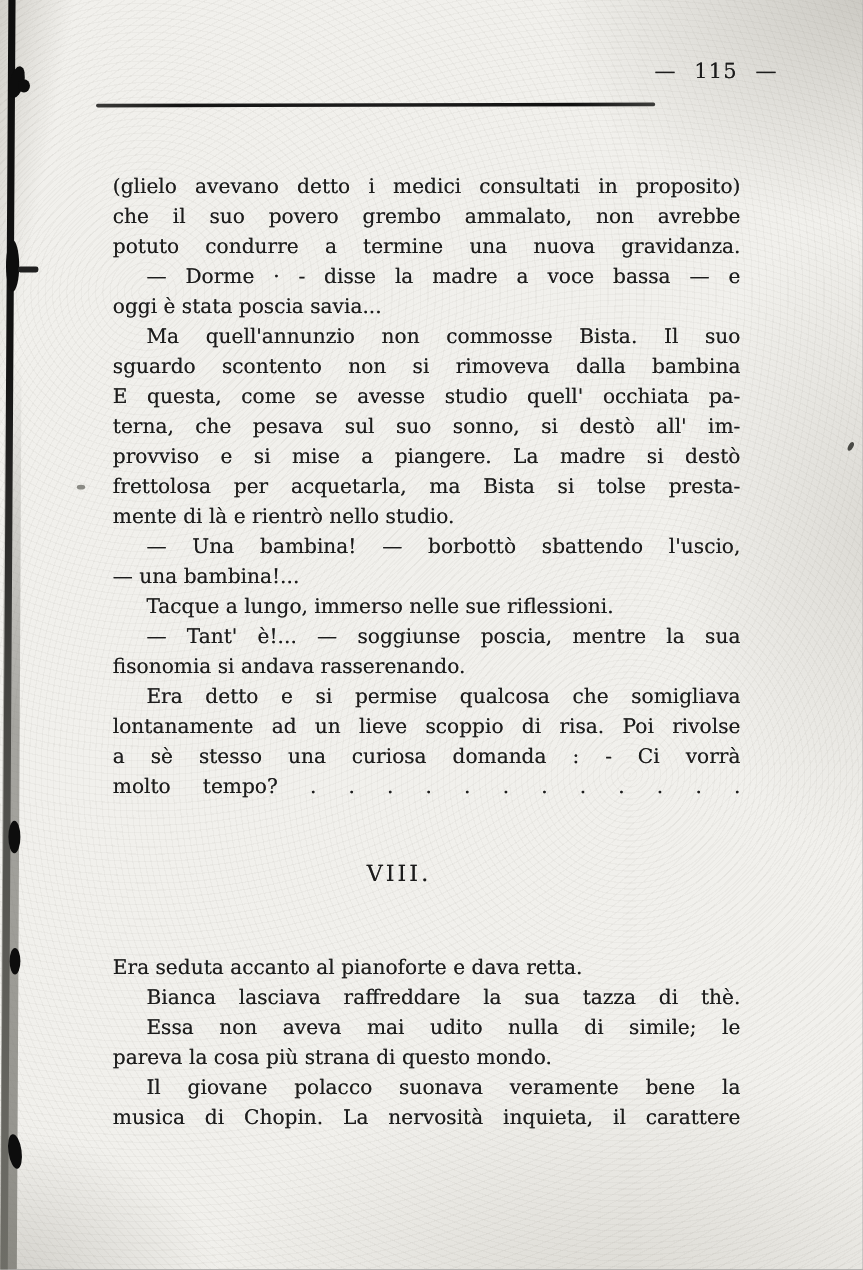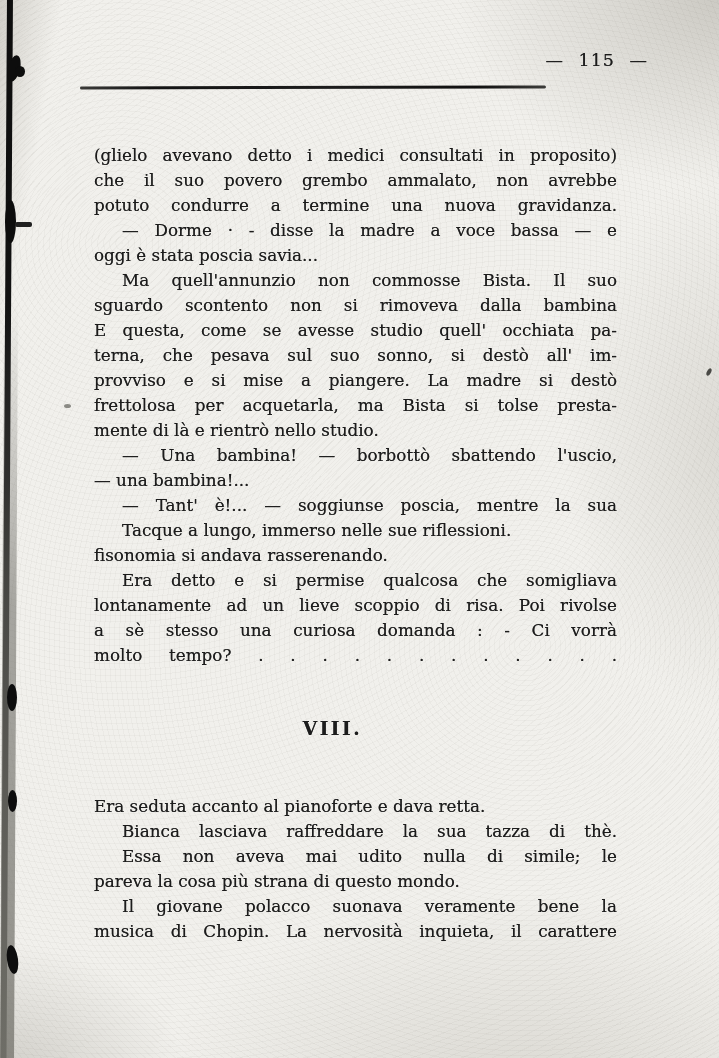--- a/index.html
+++ b/index.html
@@ -60,21 +60,21 @@
     position:absolute; left:94px; top:101px; width:523px;
     font-size:16.8px; line-height:25px;
     text-shadow:0 0 0.4px rgba(20,20,20,0.65);
     margin-top:42px;
   }
   .line { text-align:justify; }
   .line.fill { text-align-last:justify; }
   .line.indent { text-indent:28px; }
   .heading {
     text-align:center; font-size:18.5px; letter-spacing:2.5px;
-    margin:48px 0 53px 0; transform:translateX(-23px);font-weight:bold;
+    margin:48px 0 53px 0; transform:translateX(-23px);
   }
 </style>
 </head>
 <body>
 
 <div class="scan">
 
   <div class="binding">
     <div class="strip1"></div>
     <div class="strip2"></div>
@@ -98,22 +98,22 @@
       <div class="line">oggi è stata poscia savia...</div>
       <div class="line fill indent">Ma quell'annunzio non commosse Bista. Il suo</div>
       <div class="line fill">sguardo scontento non si rimoveva dalla bambina</div>
       <div class="line fill">E questa, come se avesse studio quell' occhiata pa-</div>
       <div class="line fill">terna, che pesava sul suo sonno, si destò all' im-</div>
       <div class="line fill">provviso e si mise a piangere. La madre si destò</div>
       <div class="line fill">frettolosa per acquetarla, ma Bista si tolse presta-</div>
       <div class="line">mente di là e rientrò nello studio.</div>
       <div class="line fill indent">— Una bambina! — borbottò sbattendo l'uscio,</div>
       <div class="line">— una bambina!...</div>
+      <div class="line indent">Tacque a lungo, immerso nelle sue riflessioni.</div>
       <div class="line fill indent">— Tant' è!... — soggiunse poscia, mentre la sua</div>
-      <div class="line indent">Tacque a lungo, immerso nelle sue riflessioni.</div>
       <div class="line">fisonomia si andava rasserenando.</div>
       <div class="line fill indent">Era detto e si permise qualcosa che somigliava</div>
       <div class="line fill">lontanamente ad un lieve scoppio di risa. Poi rivolse</div>
       <div class="line fill">a sè stesso una curiosa domanda : - Ci vorrà</div>
       <div class="line fill">molto tempo? . . . . . . . . . . . .</div>
       <div class="heading">VIII.</div>
       <div class="line">Era seduta accanto al pianoforte e dava retta.</div>
       <div class="line fill indent">Bianca lasciava raffreddare la sua tazza di thè.</div>
       <div class="line fill indent">Essa non aveva mai udito nulla di simile; le</div>
       <div class="line">pareva la cosa più strana di questo mondo.</div>

